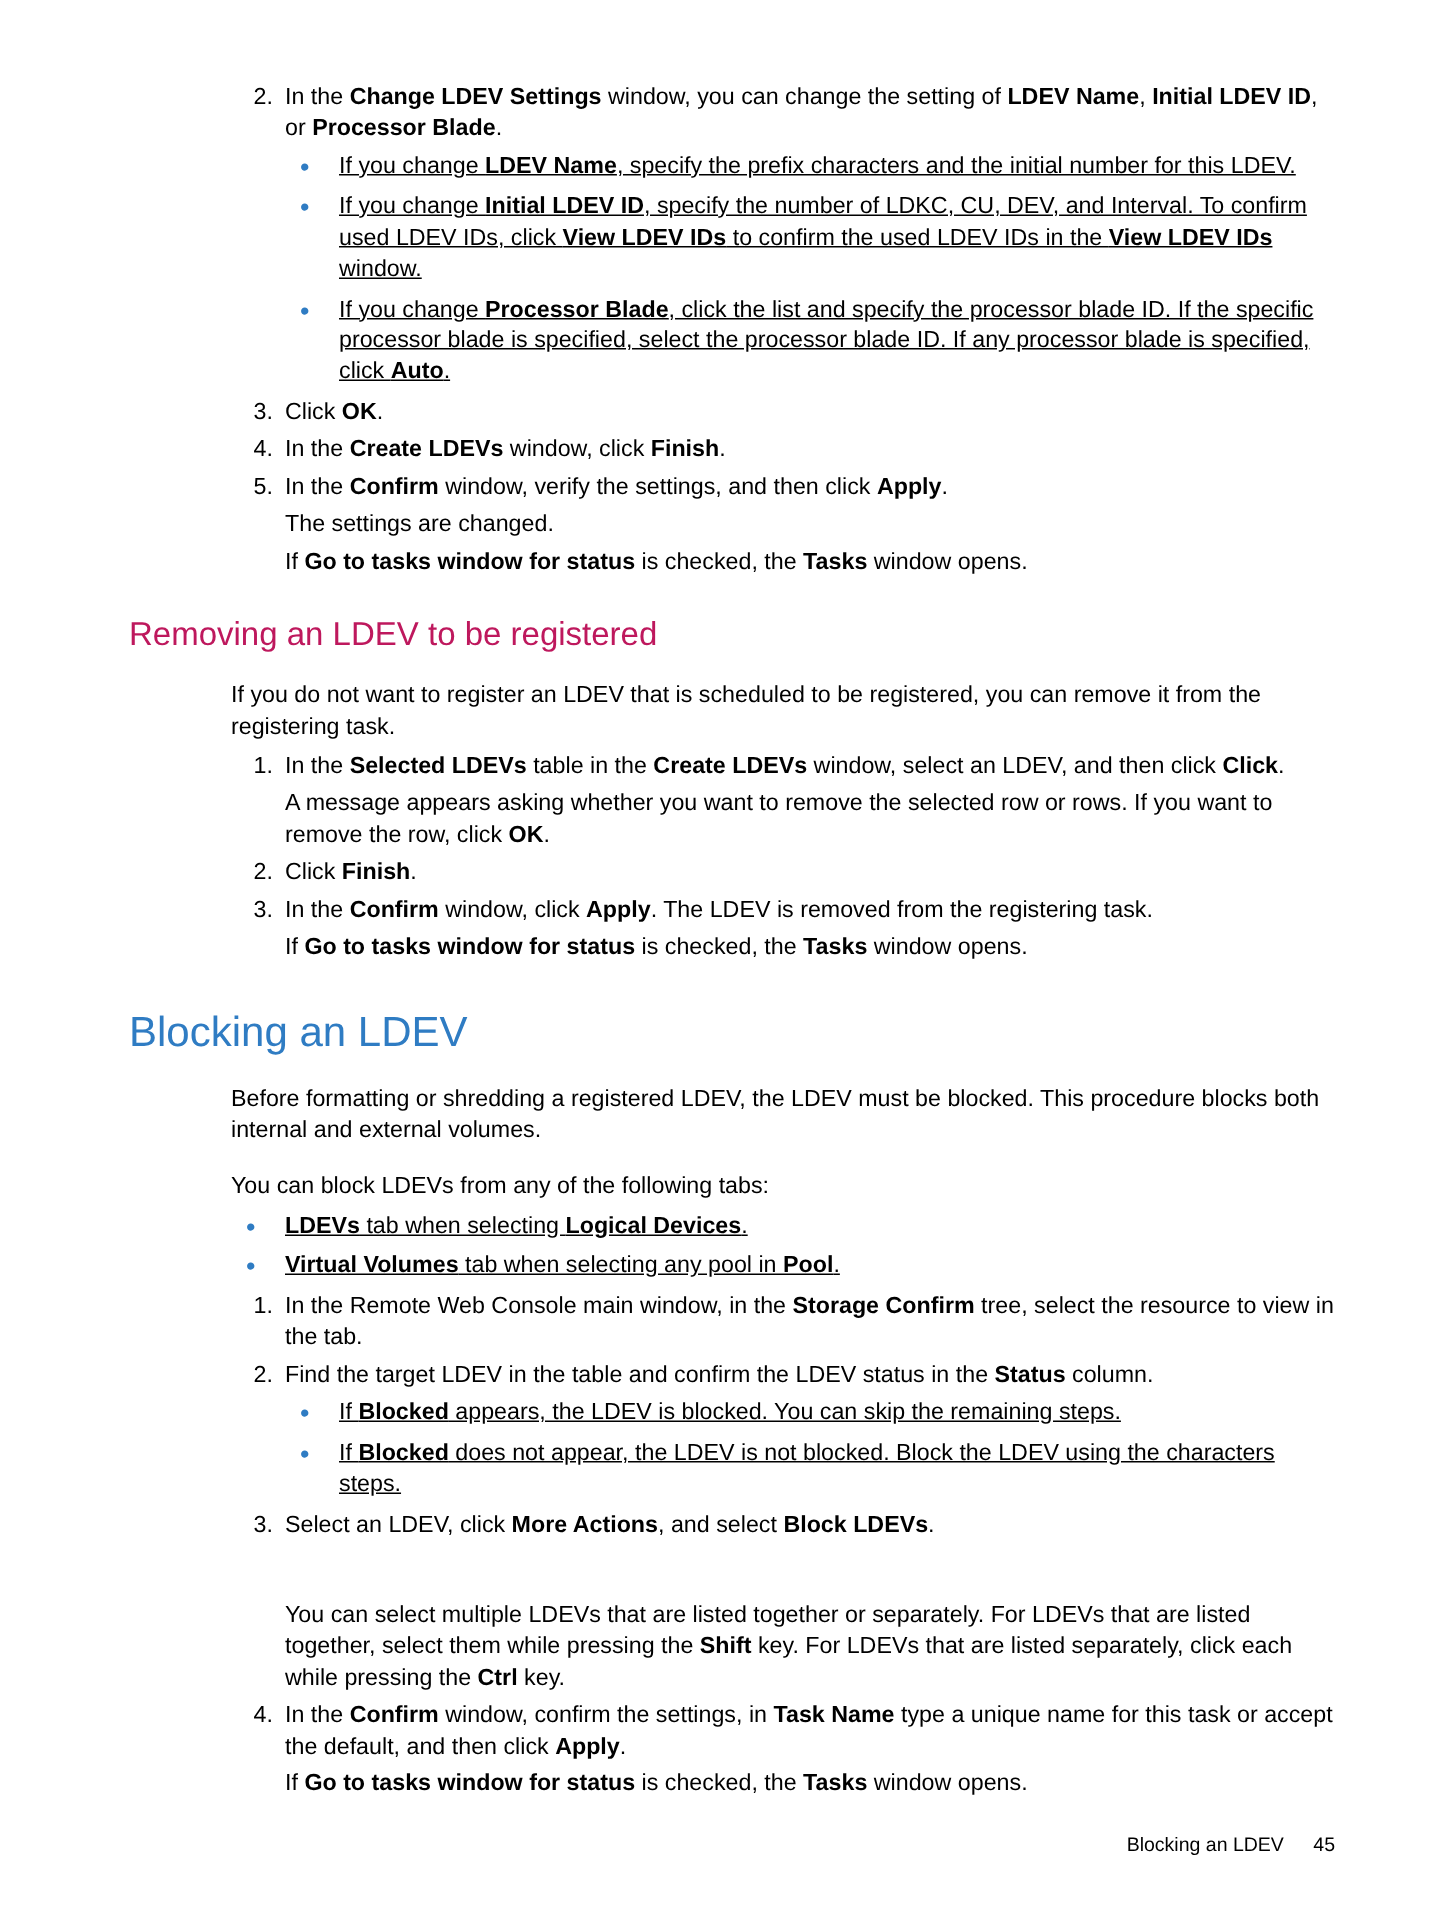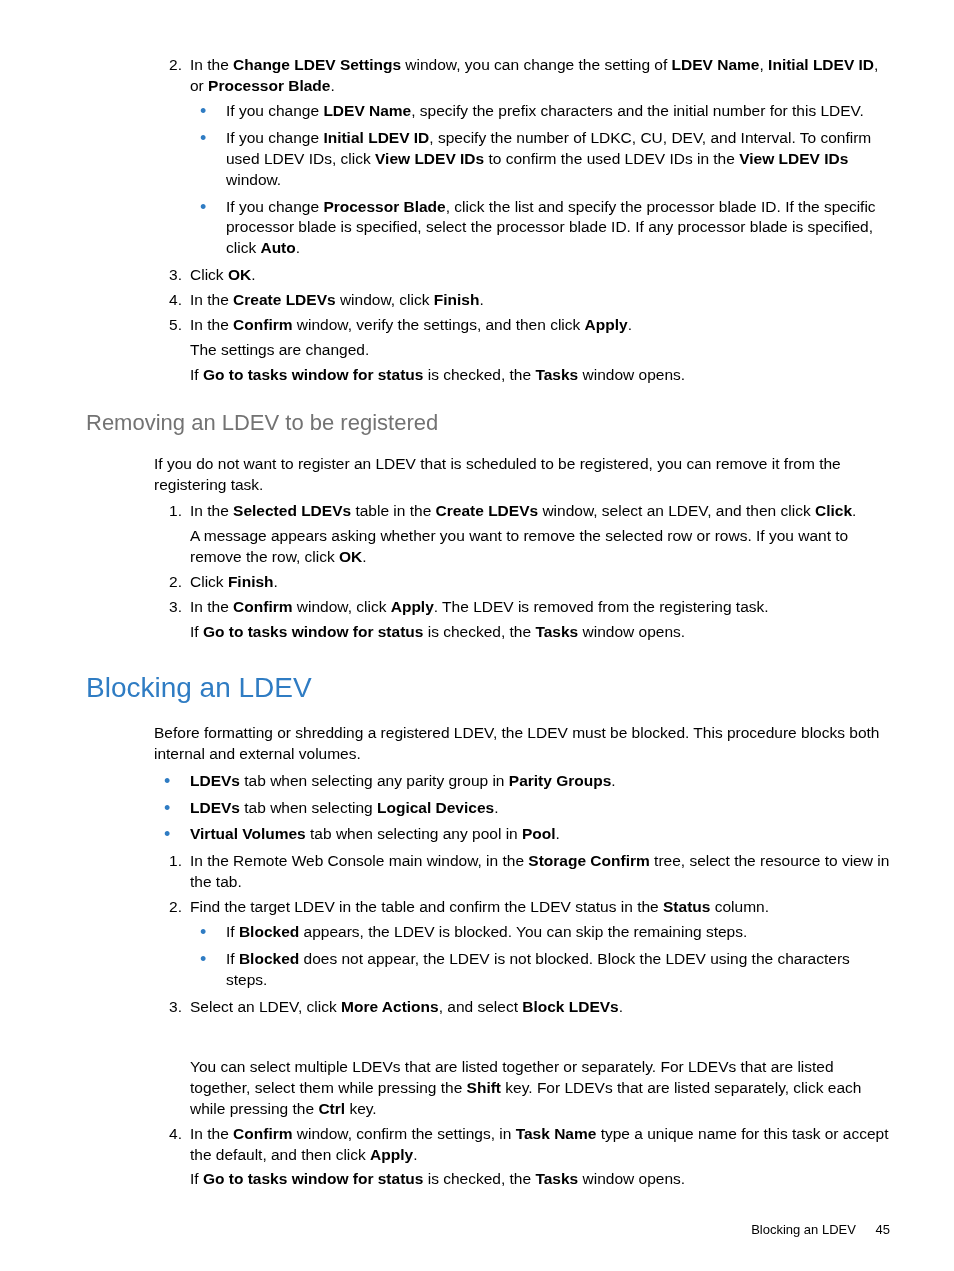--- a/index.html
+++ b/index.html
@@ -36,41 +36,42 @@
     position: absolute;
     left: 0;
     top: 0;
     width: 28px;
     text-align: right;
   }
   ul.bulleted {
     list-style: none;
     margin: 4px 0 4px 0;
     padding: 0;
+    text-decoration: underline;
   }
   ul.bulleted > li {
     position: relative;
     padding-left: 36px;
     margin: 0 0 6px 0;
   }
   ul.bulleted > li::before {
     content: "•";
     color: #2f7cc3;
     position: absolute;
     left: 10px;
     top: 0;
     font-size: 18px;
     line-height: 1.2;
   }
   .para {
     margin: 4px 0 4px 36px;
   }
   h2.h2 {
     font-weight: normal;
-    color: #737373;
+    color: #be185d;
     font-size: 22px;
     margin: 22px 0 6px -68px;
   }
   h1.h1 {
     font-weight: normal;
     color: #2f7cc3;
     font-size: 28px;
     margin: 26px 0 8px -68px;
   }
   .intro {
@@ -145,24 +146,22 @@
         <span class="num">3.</span>
         <span>In the </span><b>Confirm</b><span> window, click </span><b>Apply</b><span>. The LDEV is removed from the registering task.</span>
         <div class="para" style="margin-left:0;">
           <span>If </span><b>Go to tasks window for status</b><span> is checked, the </span><b>Tasks</b><span> window opens.</span>
         </div>
       </li>
     </ol>
 
     <h1 class="h1">Blocking an LDEV</h1>
     <div class="intro">Before formatting or shredding a registered LDEV, the LDEV must be blocked. This procedure blocks both internal and external volumes.</div>
+    <div class="intro">You can block LDEVs from any of the following tabs:</div>
     <ul class="bulleted" style="margin-left:0;">
-      <li>
-        <b>LDEVs</b><span> tab when selecting any parity group in </span><b>Parity Groups</b><span>.</span>
-      </li>
       <li>
         <b>LDEVs</b><span> tab when selecting </span><b>Logical Devices</b><span>.</span>
       </li>
       <li>
         <b>Virtual Volumes</b><span> tab when selecting any pool in </span><b>Pool</b><span>.</span>
       </li>
     </ul>
     <ol class="numbered">
       <li>
         <span class="num">1.</span>

